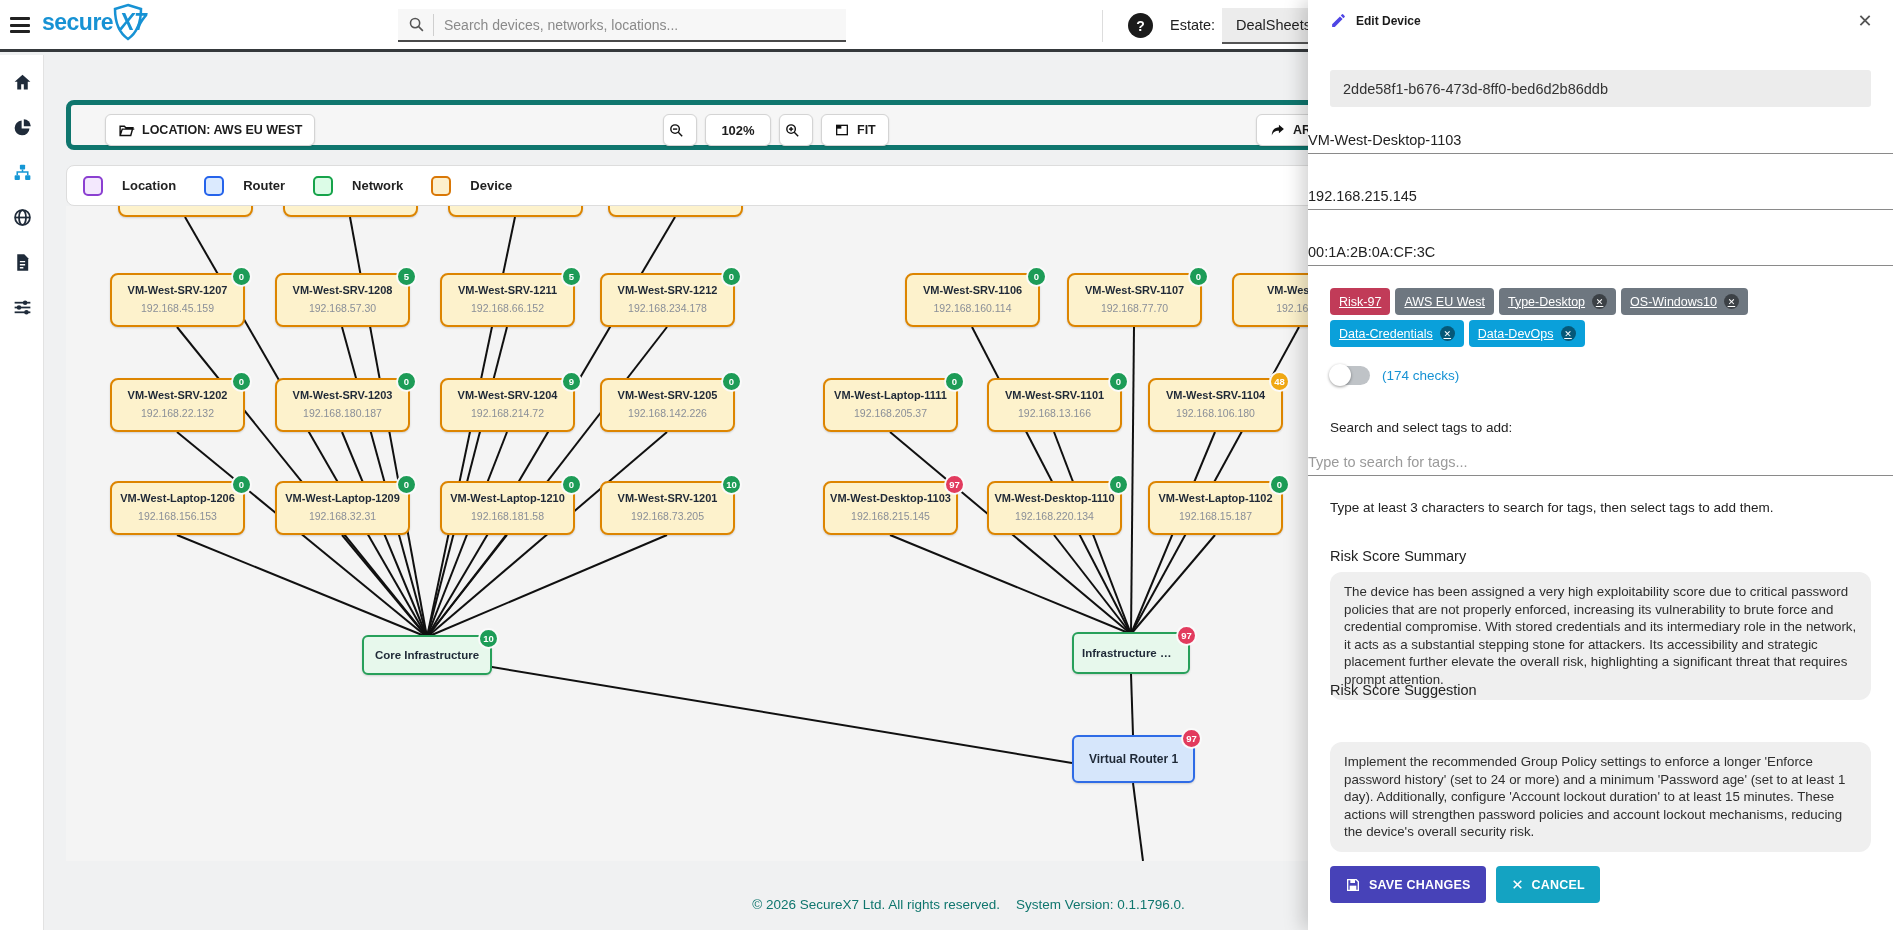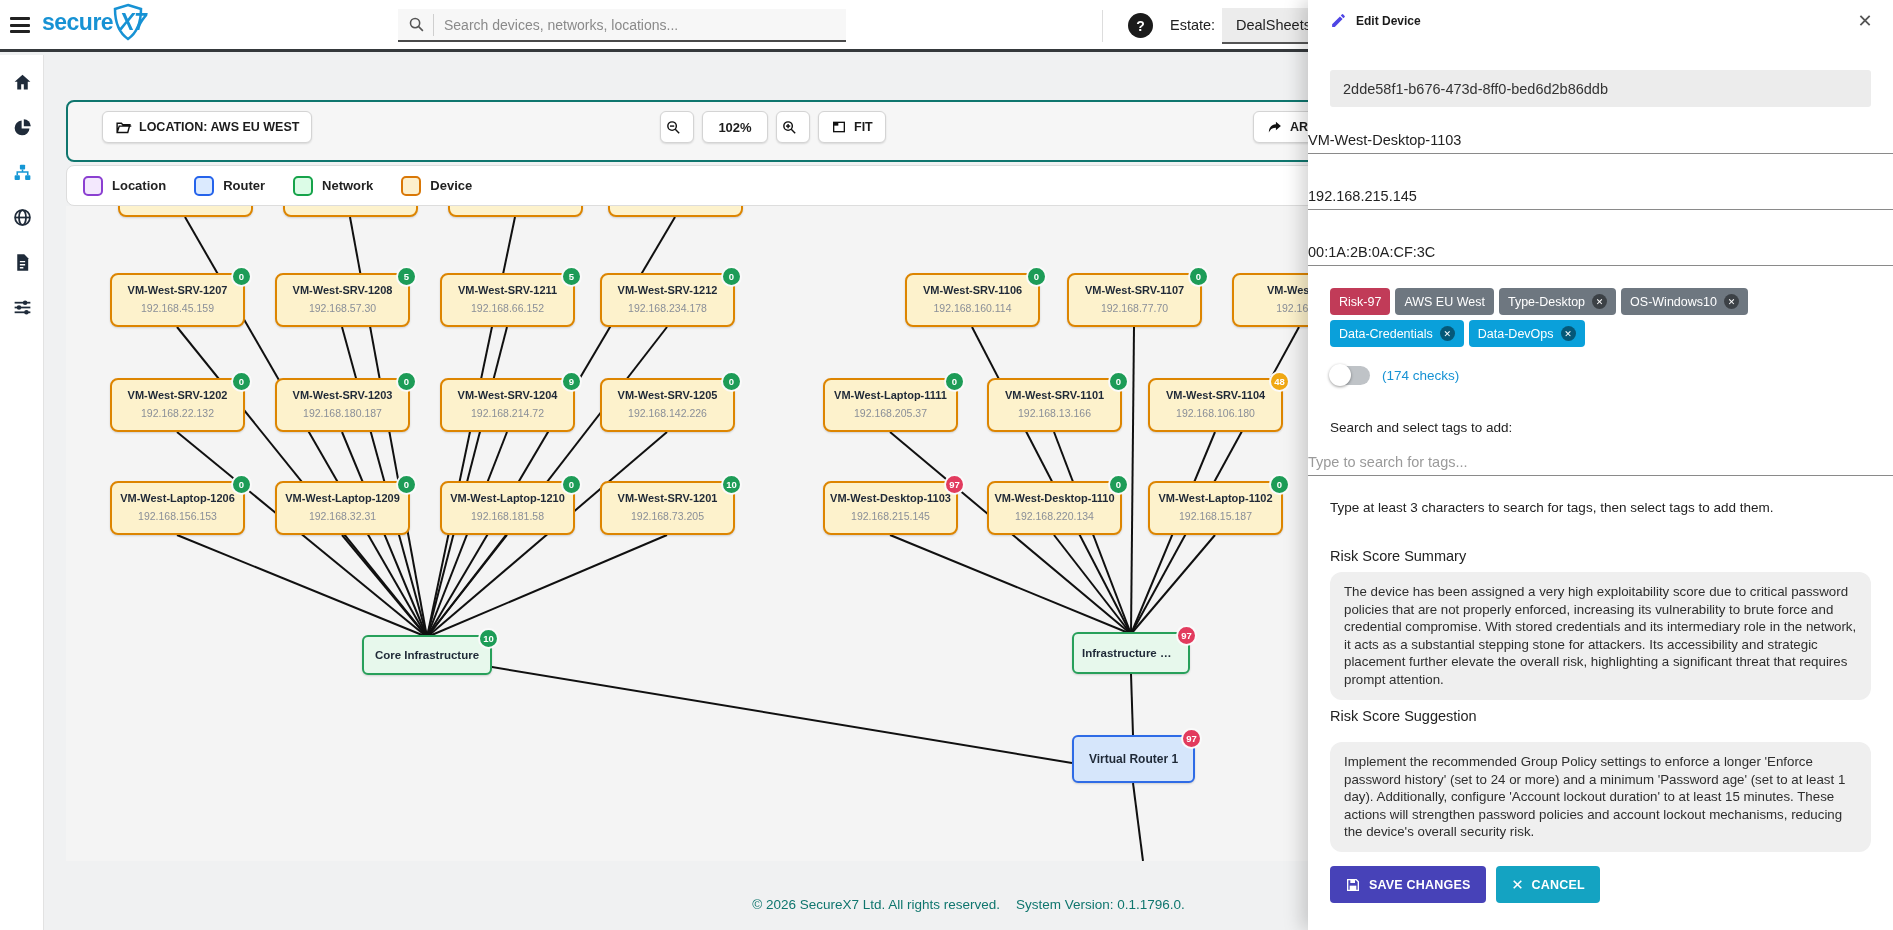--- a/index.html
+++ b/index.html
@@ -24,32 +24,32 @@
   .estate-select { position:absolute; left:1222px; top:8px; width:130px; height:36px; background:#ececec; border-bottom:2px solid #555; font-size:14.5px; color:#222; display:flex; align-items:center; padding-left:14px; cursor:pointer; }
 
   
   .sidebar { position:absolute; left:0; top:55px; width:44px; height:875px; background:#fff; border-right:1px solid #e2e2e2; z-index:5; }
   .side-icon { width:44px; height:36px; display:flex; align-items:center; justify-content:center; color:#1f2b3a; cursor:pointer; margin-top:9px; }
   .side-icon.active { color:#1597d5; }
   .side-icon svg { width:21px; height:21px; }
 
   
   .main { position:absolute; left:44px; top:55px; width:1849px; height:875px; background:#f0f1f2; }
-  .toolbar-card { position:absolute; left:22px; top:45px; width:1812px; height:62px; background:#f6f6f6; border:2px solid #0f766e; border-radius:8px; }
+  .toolbar-card { position:absolute; left:22px; top:45px; width:1812px; height:50px; background:#f6f6f6; border:5px solid #0f766e; border-radius:8px; }
   .tb-btn { position:absolute; top:9px; height:32px; background:#fff; border:1px solid #d4d4d4; border-radius:6px; box-shadow:0 1px 2px rgba(0,0,0,0.12); display:flex; align-items:center; font-size:12.5px; font-weight:bold; color:#1c1c1c; padding:0 12px; cursor:pointer; white-space:nowrap; }
   .tb-btn svg { margin-right:7px; }
   .tb-loc { left:34px; }
   .tb-zoom-out { left:592px; width:34px; justify-content:center; padding:0; }
   .tb-pct { left:634px; width:66px; justify-content:center; font-size:13px; }
   .tb-zoom-in { left:708px; width:34px; justify-content:center; padding:0; }
   .tb-fit { left:750px; }
   .tb-ar { left:1185px; width:120px; }
 
   .legend-card { position:absolute; left:22px; top:110px; width:1812px; height:41px; background:#fff; border:1px solid #ddd; border-radius:8px; display:flex; align-items:center; padding-left:16px; gap:28px; }
-  .legend-item { display:flex; align-items:center; gap:9px; }
+  .legend-item { display:flex; align-items:center; gap:19px; }
   .legend-swatch { width:20px; height:20px; border-radius:5px; border-width:2px; border-style:solid; }
   .legend-label { font-size:13px; font-weight:bold; color:#222; }
 
   .canvas { position:absolute; left:22px; top:151px; width:1812px; height:655px; background:#f4f4f4; overflow:hidden; }
   .canvas svg.edges { position:absolute; left:0; top:0; z-index:1; }
   .node { position:absolute; width:135px; height:54px; background:#fdf2cc; border:2px solid #dd8500; border-radius:8px; z-index:2; box-shadow:0 1px 2px rgba(0,0,0,0.15); cursor:pointer; }
   .node-title { text-align:center; font-size:11px; font-weight:bold; color:#1f2937; margin-top:9px; white-space:nowrap; overflow:hidden; }
   .node-ip { text-align:center; font-size:10.5px; color:#8a8f98; margin-top:6px; white-space:nowrap; }
   .badge { position:absolute; top:-9px; right:-9px; min-width:21px; height:21px; border-radius:11px; border:2px solid #fafafa; color:#fff; font-size:9.5px; font-weight:bold; display:flex; align-items:center; justify-content:center; padding:0 2px; }
   .badge.green { background:#1d9c57; }
@@ -68,34 +68,34 @@
   .p-header { top:12px; display:flex; align-items:center; gap:9px; }
   .p-title { font-size:12px; font-weight:bold; color:#1b1b1b; }
   .p-close { position:absolute; right:16px !important; left:auto !important; top:10px; width:24px; font-size:18px; color:#555; cursor:pointer; text-align:center; }
   .p-field-ro { top:70px; height:37px; background:#ececec; border-radius:3px; display:flex; align-items:center; padding-left:13px; font-size:14.5px; color:#333; }
   .p-input { border:none; border-bottom:1px solid #8a8a8a; outline:none; font-size:14.5px; color:#222; height:28px; background:transparent; width:100%; font-family:"Liberation Sans", sans-serif; position:absolute; }
   .p-input::placeholder { color:#9a9a9a; }
   .p-name { top:126px; }
   .p-ip { top:182px; }
   .p-mac { top:238px; }
   .p-tags { top:288px; display:flex; flex-wrap:wrap; gap:5px 5px; }
-  .tag { display:inline-flex; align-items:center; gap:7px; color:#fff; font-size:12.5px; padding:6px 9px; border-radius:4px; cursor:pointer; }
+  .tag { display:inline-flex; align-items:center; gap:7px; color:#fff; font-size:12.5px; padding:6px 9px; border-radius:4px; cursor:pointer;text-decoration:underline; }
   .tag-x { width:15px; height:15px; border-radius:50%; background:rgba(0,0,0,0.45); color:#fff; font-size:9px; display:flex; align-items:center; justify-content:center; }
   .p-toggle-row { top:366px; display:flex; align-items:center; gap:12px; }
   .toggle { width:40px; height:19px; background:#bfc3c7; border-radius:10px; position:relative; cursor:pointer; }
   .toggle .knob { position:absolute; left:-1px; top:-2px; width:22px; height:22px; background:#fff; border-radius:50%; box-shadow:0 1px 3px rgba(0,0,0,0.4); }
   .checks-link { color:#1792d4; font-size:13.5px; cursor:pointer; }
   .p-tags-label { top:420px; font-size:13.5px; color:#222; }
   .p-tag-search { top:448px; }
   .p-helper { top:500px; font-size:13.5px; color:#222; }
   .p-sec-head { font-size:14.5px; color:#222; }
   .p-sum-head { top:548px; }
   .p-box { background:#efefef; border-radius:12px; padding:11px 14px; font-size:13.3px; line-height:17.6px; color:#2e2e2e; }
   .p-sum-box { top:572px; }
-  .p-sug-head { top:708px; }
+  .p-sug-head { top:682px; }
   .p-sug-box { top:742px; }
   .p-buttons { top:866px; display:flex; gap:10px; }
   .p-btn { height:37px; border:none; border-radius:4px; color:#fff; font-size:12.5px; font-weight:bold; display:flex; align-items:center; gap:8px; padding:0 15px; cursor:pointer; font-family:"Liberation Sans", sans-serif; letter-spacing:0.2px; }
 </style>
 </head>
 <body>
 
 <div class="header">
   <div class="hamburger">
       <div></div>

